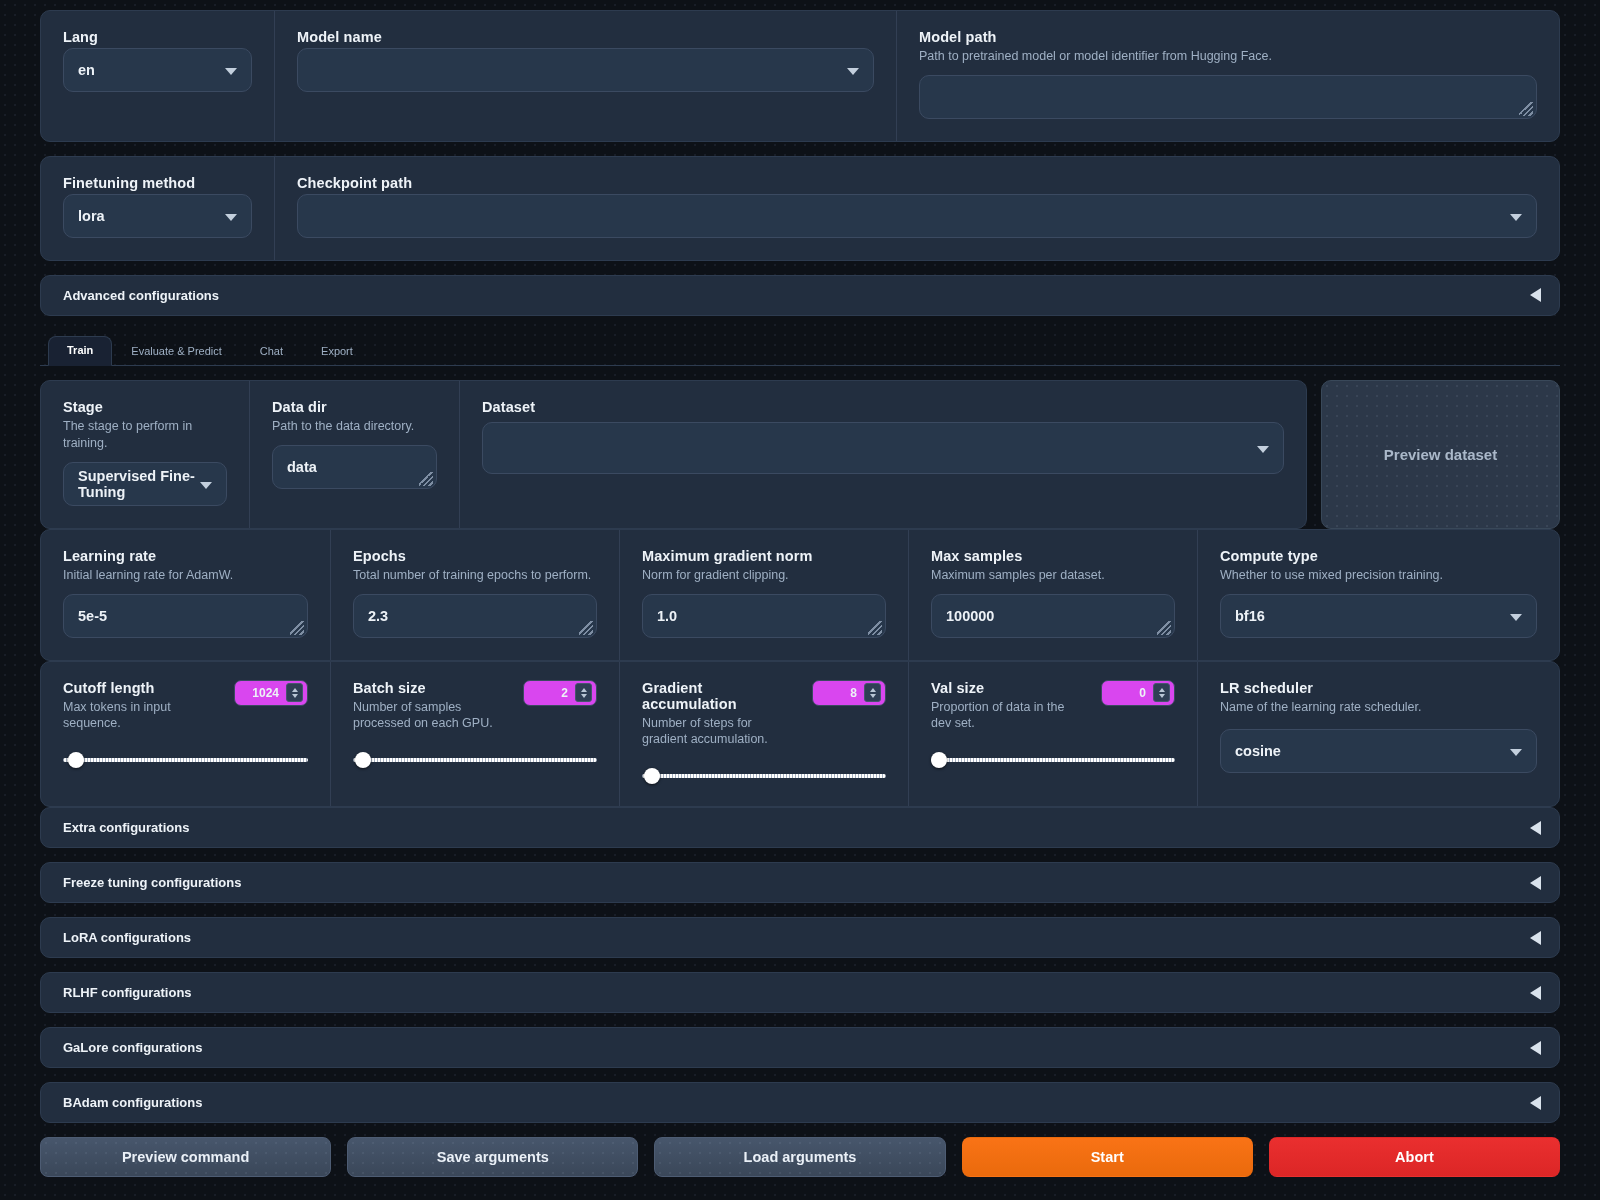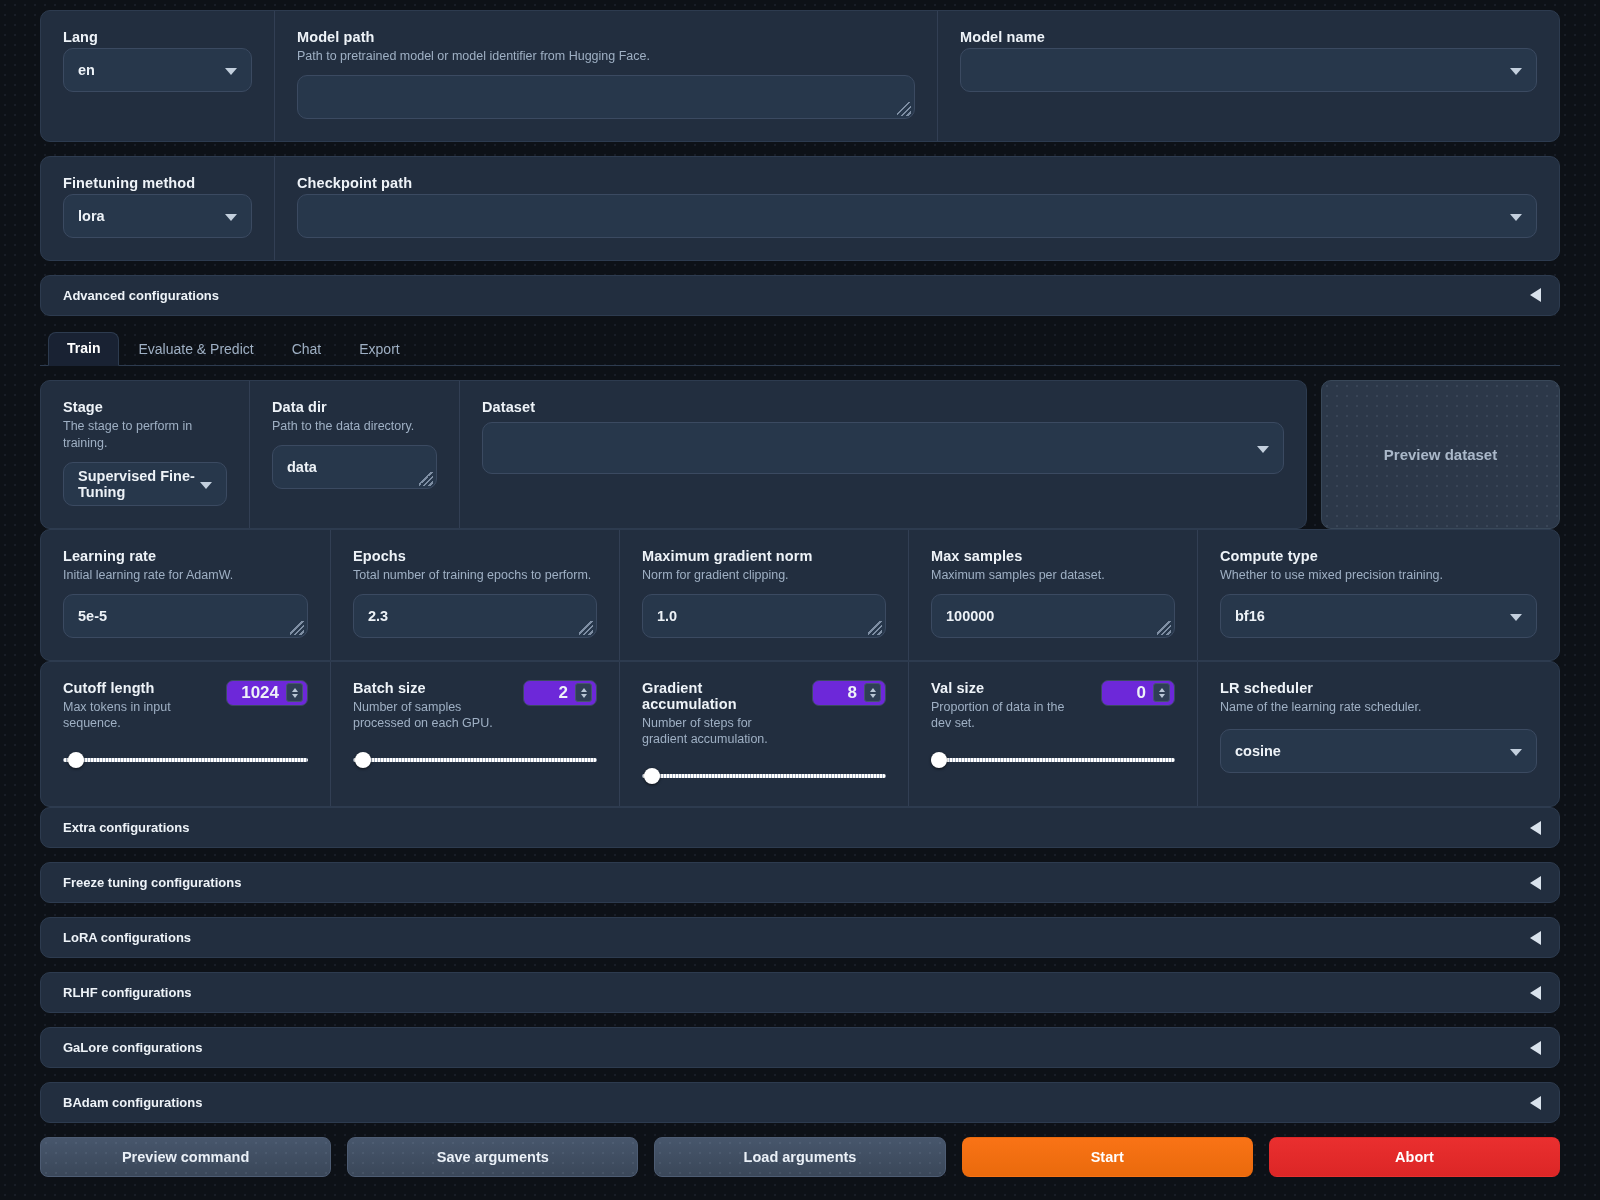--- a/index.html
+++ b/index.html
@@ -135,21 +135,21 @@
   
   .tabbar {
     display: flex;
     align-items: flex-end;
     border-bottom: 1px solid #2d3b4f;
     padding-left: 8px;
     height: 36px;
   }
   .tab {
     padding: 7px 18px 9px 18px;
-    font-size: 14px;
+    font-size: 11px;
     color: #9fb0c4;
     border: 1px solid transparent;
     border-bottom: none;
     border-radius: 8px 8px 0 0;
     position: relative;
     top: 1px;
   }
   .tab.active {
     color: #ffffff;
     font-weight: 700;
@@ -192,30 +192,30 @@
   .h5 { flex: 1; }
 
   
   .slider-head {
     display: flex;
     align-items: flex-start;
     justify-content: space-between;
     gap: 22px;
   }
   .num-box {
-    background: #6d28d9;
+    background: #d946ef;
     border: 1px solid #3b4a61;
     border-radius: 7px;
     height: 26px;
     min-width: 74px;
     display: flex;
     align-items: center;
     justify-content: flex-end;
     padding: 0 4px 0 14px;
-    font-size: 17px;
+    font-size: 12px;
     font-weight: 700;
     color: #edf2f7;
     flex-shrink: 0;
   }
   .num-box .val { margin-right: 7px; }
   .stepper {
     width: 17px; height: 19px;
     background: #2f3f55;
     border: 1px solid #46566f;
     border-radius: 3px;
@@ -301,32 +301,32 @@
 
 <div class="page">
 
   <div class="panel row-panel toprow">
     <div class="cell c-lang">
       <span class="lbl">Lang</span>
       <div class="field dropdown">
         <span>en</span>
       </div>
     </div>
+    <div class="cell c-model">
+      <span class="lbl">Model name</span>
+      <div class="field dropdown">
+        <span></span>
+      </div>
+    </div>
     <div class="cell c-path">
       <span class="lbl">Model path</span>
       <span class="hint">Path to pretrained model or model identifier from Hugging Face.</span>
       <div class="field">
         <span></span>
         <span class="resize-grip"></span>
-      </div>
-    </div>
-    <div class="cell c-model">
-      <span class="lbl">Model name</span>
-      <div class="field dropdown">
-        <span></span>
       </div>
     </div>
   </div>
 
   <div class="panel row-panel toprow">
     <div class="cell c-ft">
       <span class="lbl">Finetuning method</span>
       <div class="field dropdown">
         <span>lora</span>
       </div>

